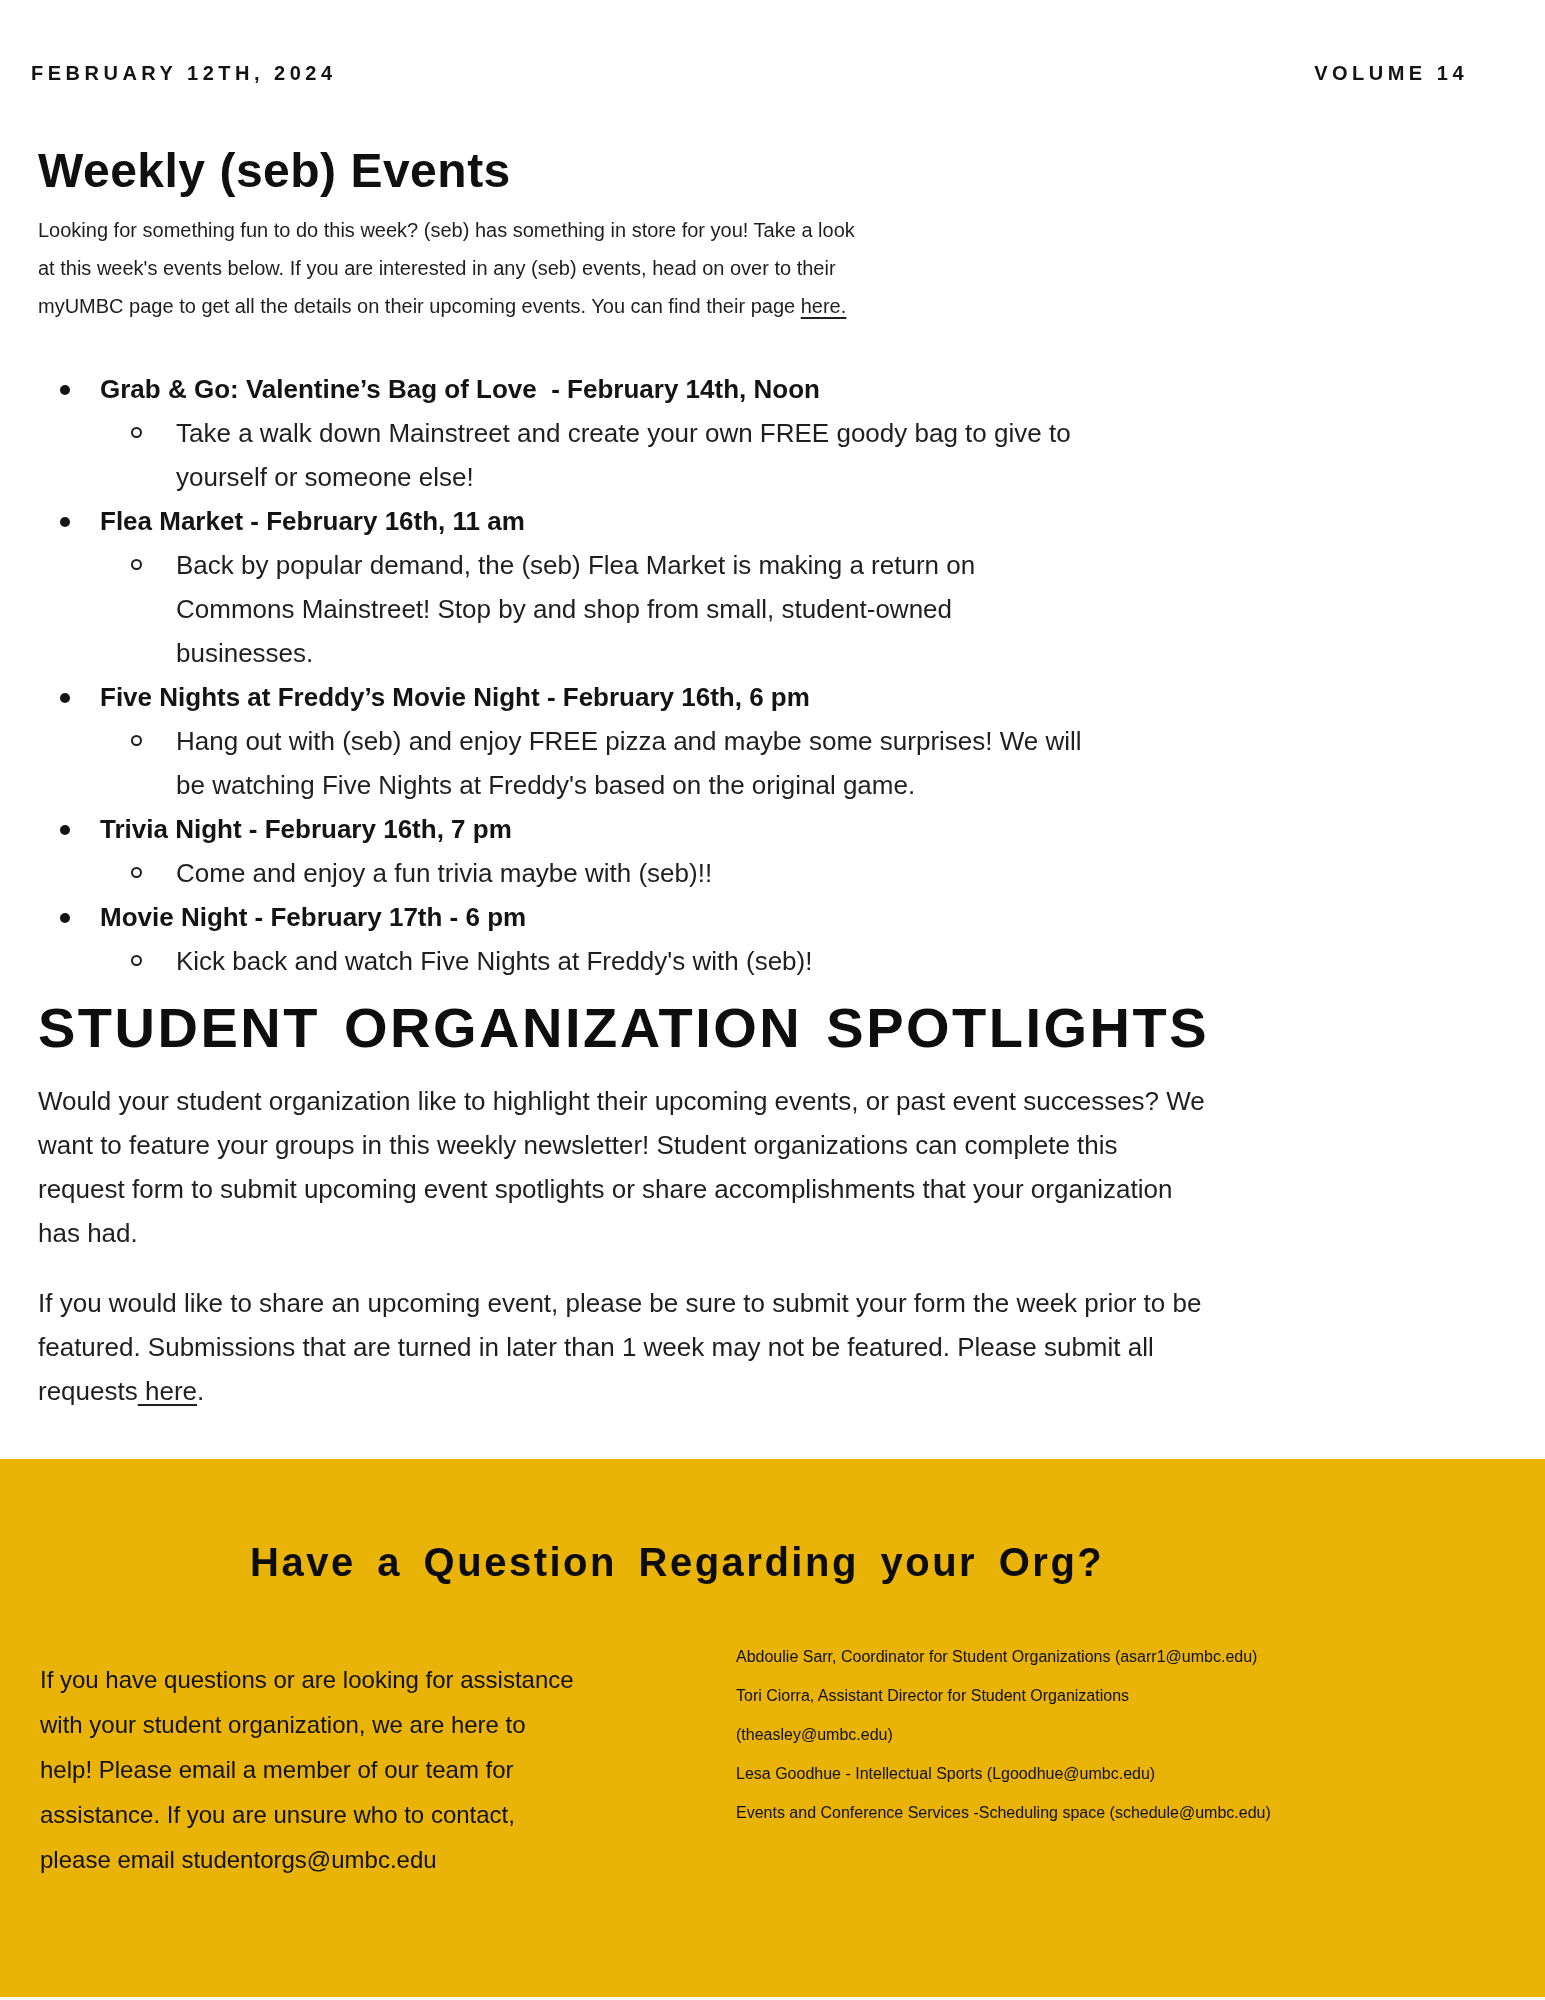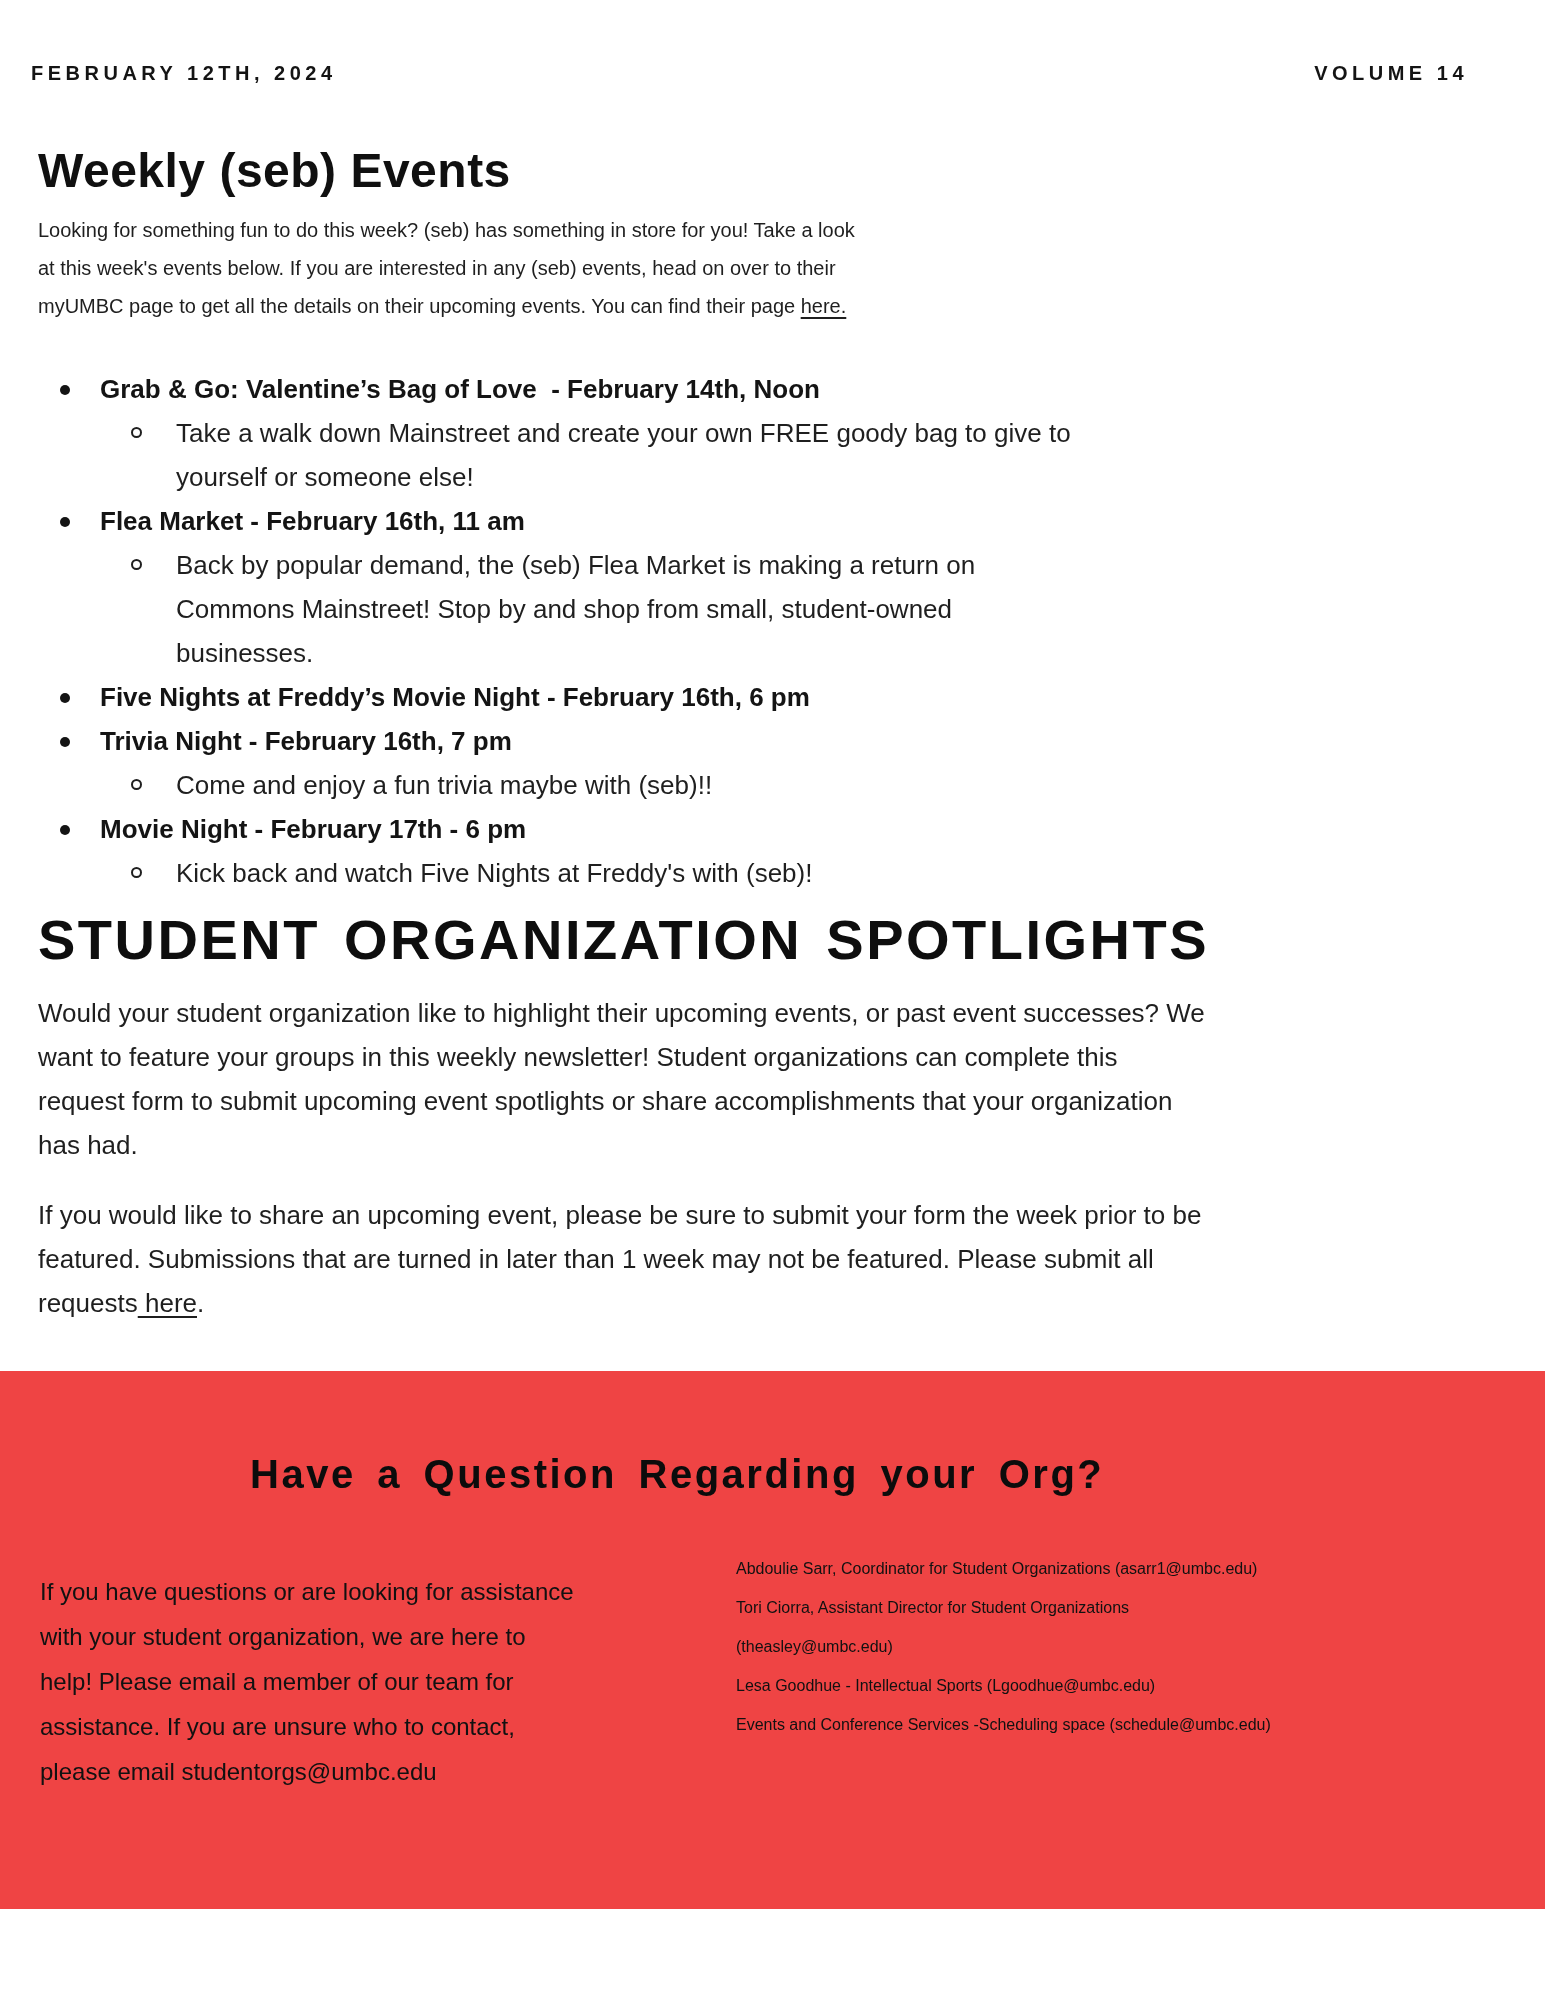--- a/index.html
+++ b/index.html
@@ -116,20 +116,22 @@
 yourself or someone else!</span></p>
     </li>
     <li>
       <p class="event-title"><span class="dot"></span><span>Flea Market - February 16th, 11 am</span></p>
       <p class="event-detail"><span class="circle"></span><span>Back by popular demand, the (seb) Flea Market is making a return on
 Commons Mainstreet! Stop by and shop from small, student-owned
 businesses.</span></p>
     </li>
     <li>
       <p class="event-title"><span class="dot"></span><span>Five Nights at Freddy’s Movie Night - February 16th, 6 pm</span></p>
+      <p class="event-detail"><span class="circle"></span><span>Hang out with (seb) and enjoy FREE pizza and maybe some surprises! We will
+be watching Five Nights at Freddy's based on the original game.</span></p>
     </li>
     <li>
       <p class="event-title"><span class="dot"></span><span>Trivia Night - February 16th, 7 pm</span></p>
       <p class="event-detail"><span class="circle"></span><span>Come and enjoy a fun trivia maybe with (seb)!!</span></p>
     </li>
     <li>
       <p class="event-title"><span class="dot"></span><span>Movie Night - February 17th - 6 pm</span></p>
       <p class="event-detail"><span class="circle"></span><span>Kick back and watch Five Nights at Freddy's with (seb)!</span></p>
     </li>
   </ul>
@@ -138,21 +140,21 @@
 
   <p class="spot-p">Would your student organization like to highlight their upcoming events, or past event successes?  We
 want to feature your groups in this weekly newsletter! Student organizations can complete this
 request form to submit upcoming event spotlights or share accomplishments that your organization
 has had.</p>
 
   <p class="spot-p second"><span>If you would like to share an upcoming event, please be sure to submit your form the week prior to be
 featured. Submissions that are turned in later than 1 week may not be featured. Please submit all
 requests</span><a class="inline-link"> here</a><span>.</span></p>
 
-  <div class="banner" style="background: #ef4444;">
+  <div class="banner" style="background: #eab308;">
     <h3 class="banner-title">Have a Question Regarding your Org?</h3>
     <div class="banner-cols">
       <p class="banner-left">If you have questions or are looking for assistance
 with your student organization, we are here to
 help! Please email a member of our team for
 assistance. If you are unsure who to contact,
 please email studentorgs@umbc.edu</p>
       <ul class="banner-right">
         <li>Abdoulie Sarr, Coordinator for Student Organizations (asarr1@umbc.edu)</li>
         <li>Tori Ciorra, Assistant Director for Student Organizations

